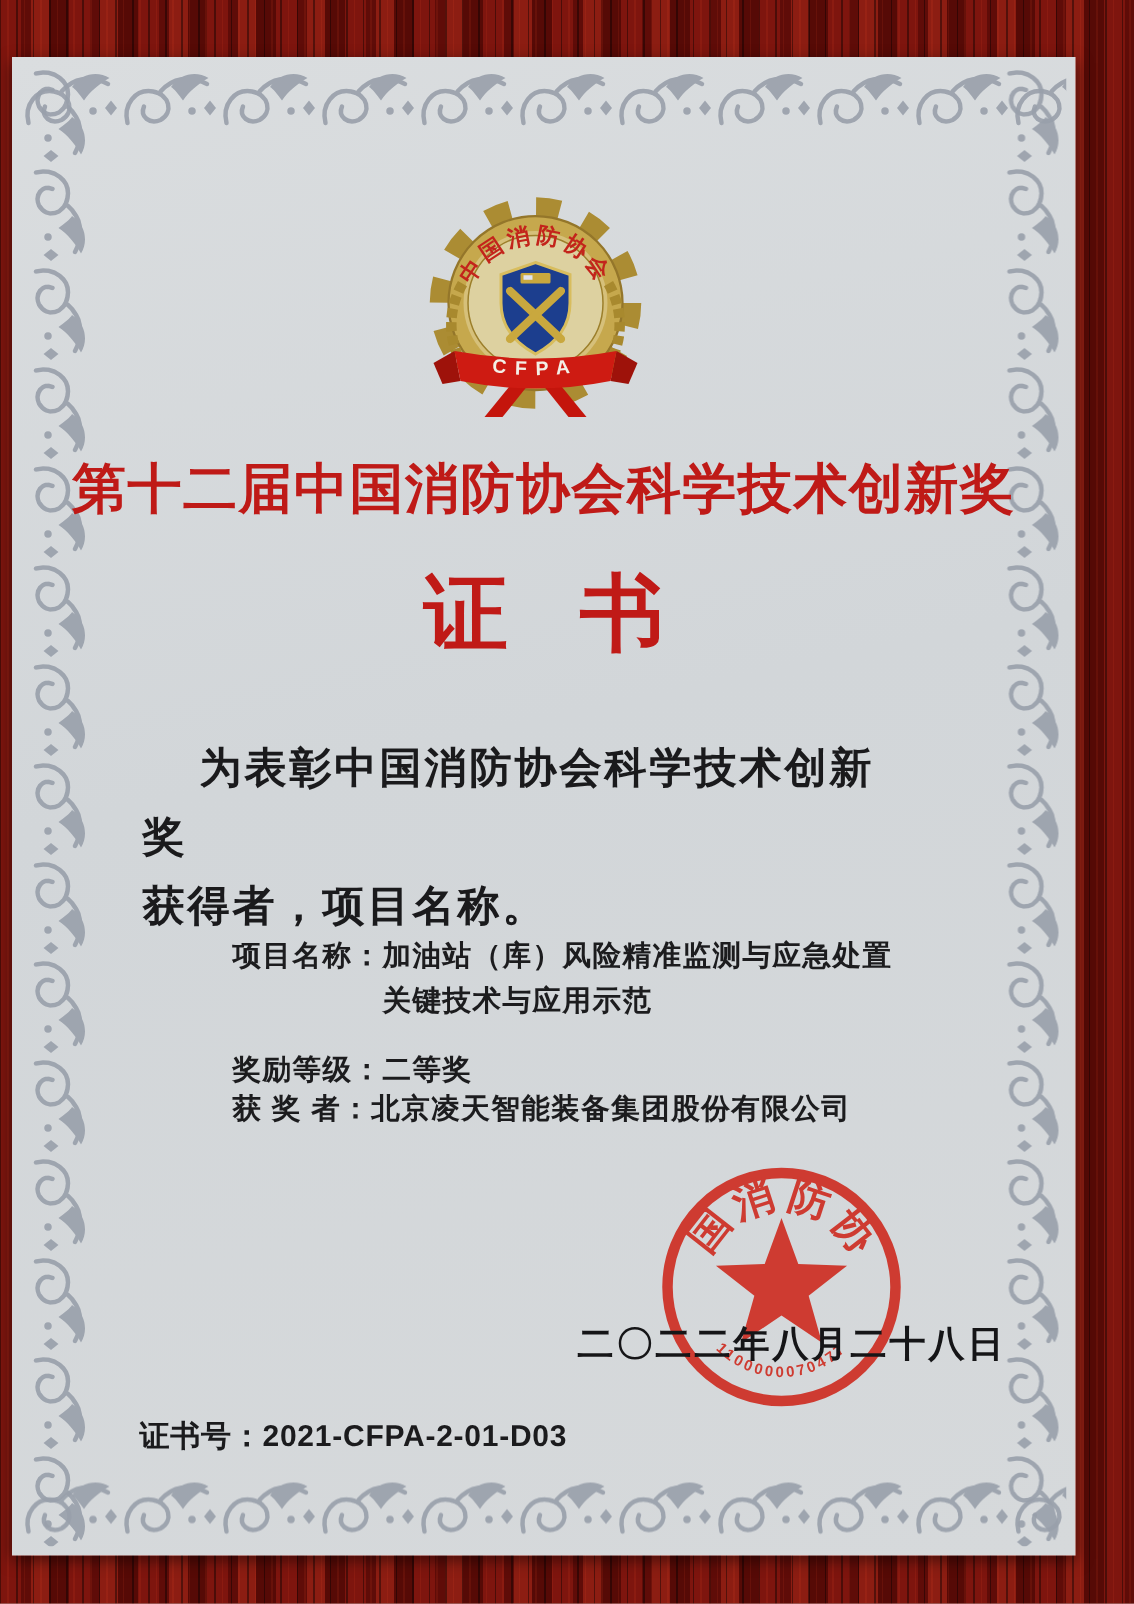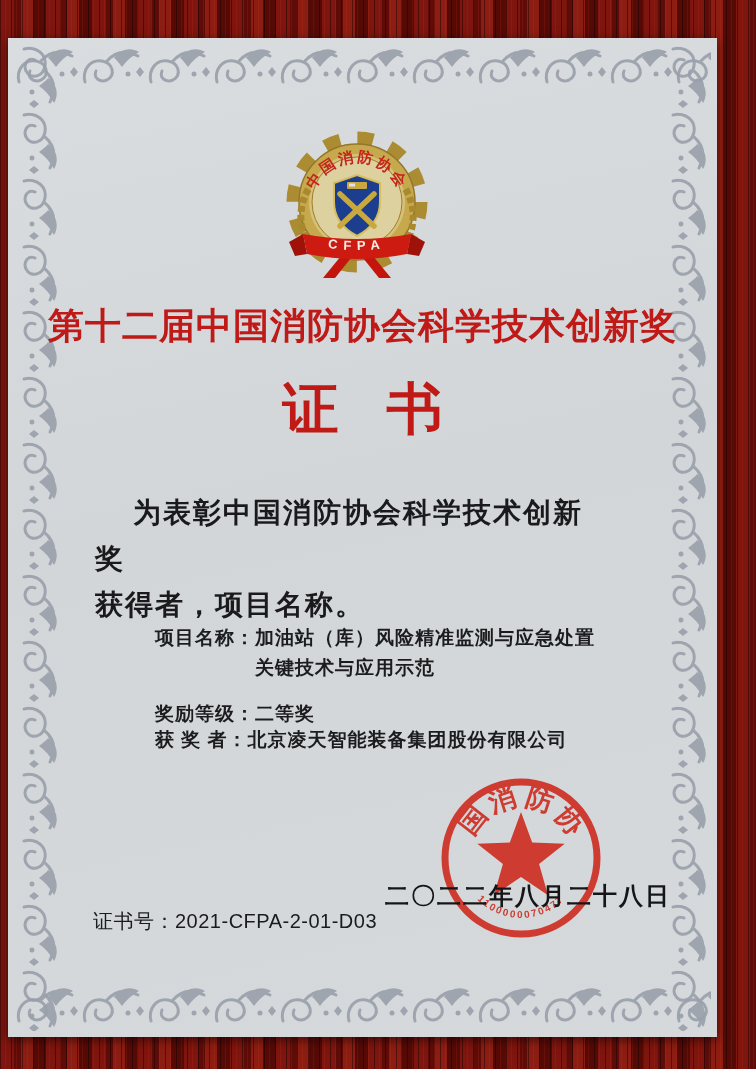--- a/index.html
+++ b/index.html
@@ -48,22 +48,22 @@
   .f-row .f-label{white-space:pre;}
   .f-row.project{top:585px;}
   .f-row.grade{top:661px;font-family:Liberation Serif, serif;}
   .f-row.winner{top:687px;}
   .seal{position:absolute;left:423px;top:734px;width:180px;height:180px;z-index:2;}
   .date{
     position:absolute;left:377px;top:842px;z-index:3;
     font-size:24px;font-weight:bold;color:#151517;letter-spacing:2px;white-space:nowrap;
   }
   .cert-no{
-    position:absolute;left:85px;top:870px;
-    font-size:20px;font-weight:normal;color:#1b1b1d;letter-spacing:.5px;white-space:nowrap;
+    position:absolute;left:85px;top:906px;
+    font-size:20px;font-weight:bold;color:#1b1b1d;letter-spacing:.5px;white-space:nowrap;
   }
 </style>
 </head>
 <body>
 
 <div class="stage">
   <div class="paper">
 
     <svg class="orn top" width="697" height="48">
       <defs>

